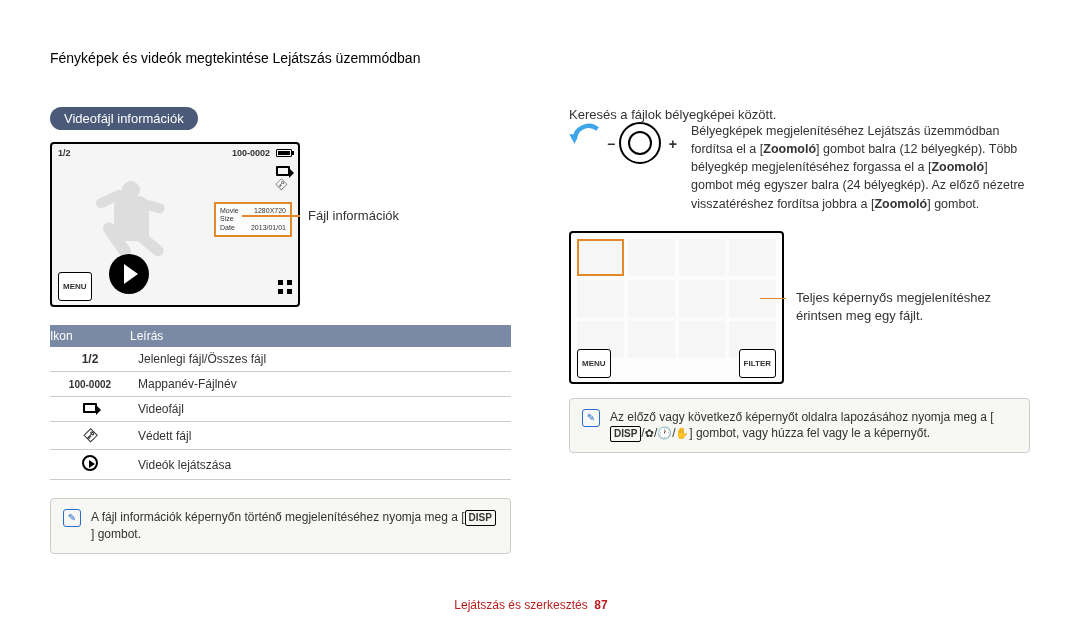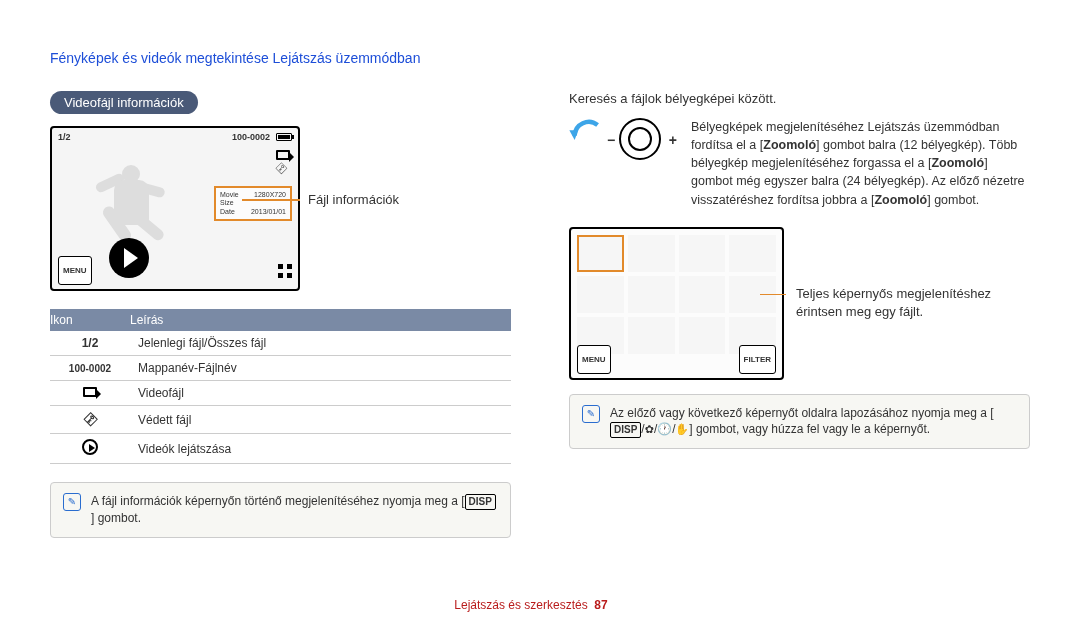--- a/index.html
+++ b/index.html
@@ -10,23 +10,23 @@
     body {
       font-family: Arial, "Helvetica Neue", sans-serif;
       font-size: 13px;
       width: 1080px;
       height: 630px;
       padding: 50px 50px 20px 50px;
       color: #333;
       position: relative;
     }
     .breadcrumb {
-      color: #1d4ed8;
+      color: #000000;
       font-size: 14px;
-      margin-bottom: 25px;
+      margin-bottom: 41px;
     }
     .columns {
       display: flex;
       gap: 58px;
     }
     .col {
       flex: 1;
       min-width: 0;
     }
     .section-pill {
@@ -136,21 +136,21 @@
     }
     .note-box.wide{margin-top:14px;}
     .note-ic{
       width:18px;height:18px;border:1.5px solid #2a6dcf;color:#2a6dcf;border-radius:3px;
       display:inline-flex;align-items:center;justify-content:center;font-size:10px;flex-shrink:0;
     }
     .disp-label {
       display:inline-block;border:1px solid #000;border-radius:2px;padding:0 3px;font-size:10px;font-weight:bold;
     }
     
-    .subtitle{font-size:13px;margin-bottom:12px;}
+    .subtitle{font-size:13px;}
 
     .zoom-wrap{display:flex;gap:14px;align-items:flex-start;margin-bottom:18px;}
     .arrow-curved{
       width:36px;height:30px;flex-shrink:0;position:relative;
     }
     .arrow-curved svg { width:100%; height:100%;}
     .zoom-dial{
       width:58px;height:42px;flex-shrink:0;position:relative;
     }
     .dial-outer{position:absolute;left:0;top:0;width:42px;height:42px;border:2.5px solid #000;border-radius:50%;}

